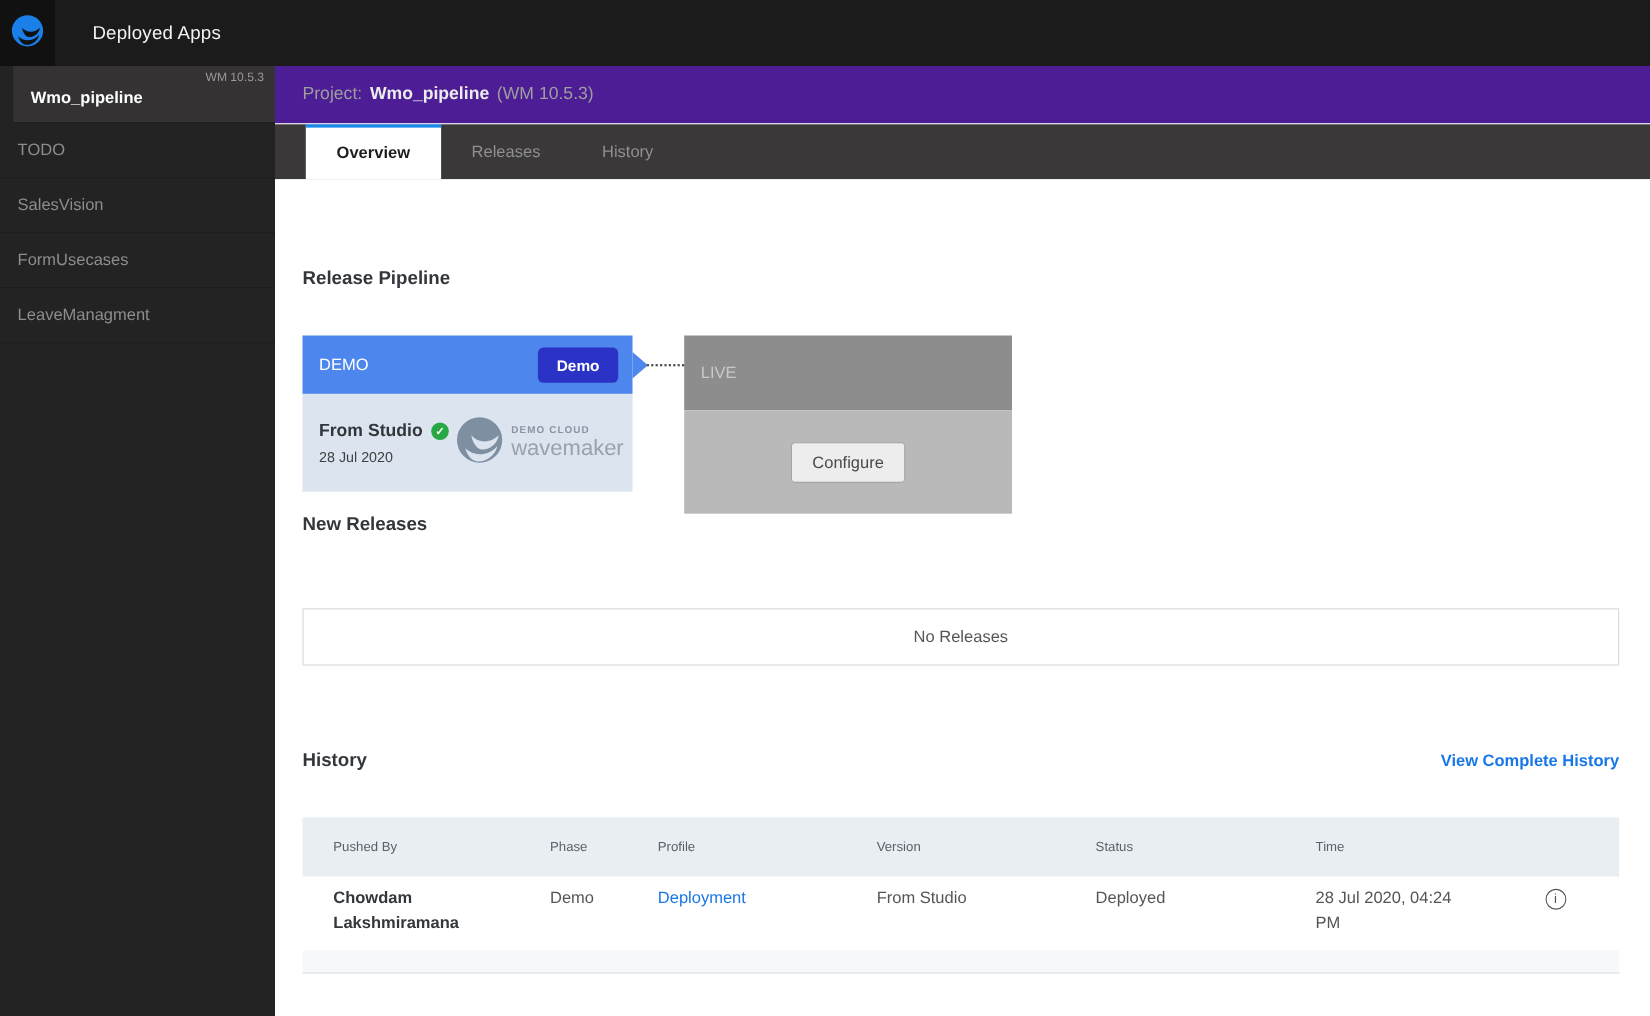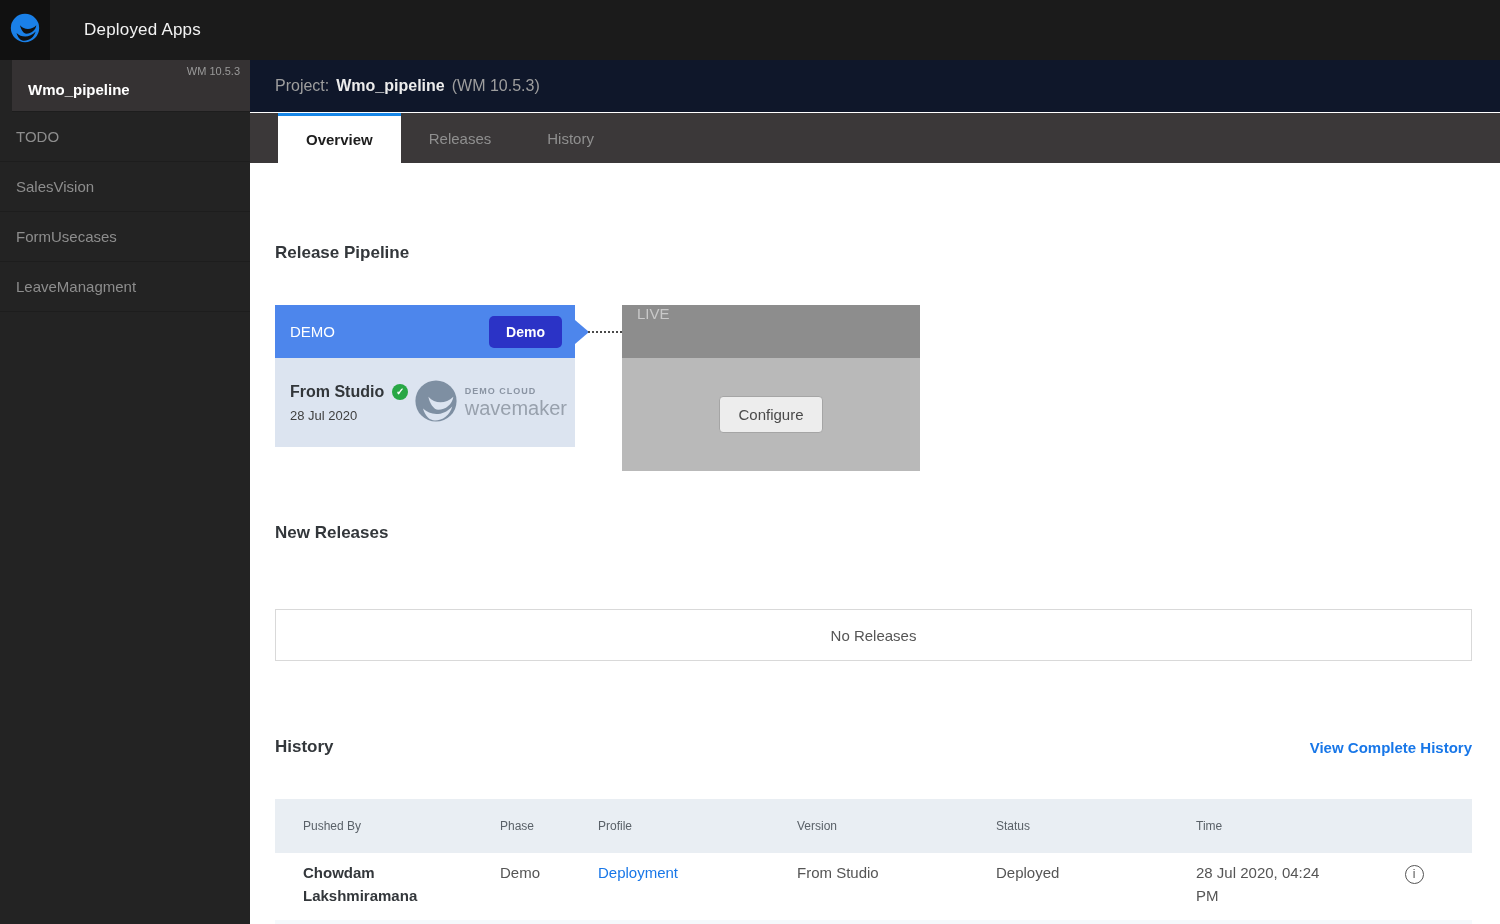--- a/index.html
+++ b/index.html
@@ -15,21 +15,21 @@
   .topbar-title { color:#f2f2f2; font-size:17px; font-weight:500; margin-left:34px; letter-spacing:.2px; }
 
   
   .sidebar { position:absolute; top:60px; left:0; width:250px; height:864px; background:#232323; }
   .side-item { height:50px; display:flex; align-items:center; padding:0 16px; color:#8d8d8d; font-size:15px;
                border-bottom:1px solid #1d1d1d; cursor:pointer; }
   .side-item.active { background:#353233; color:#ffffff; font-weight:bold; position:relative; align-items:flex-end; padding-bottom:13px; height:52px;margin-left:12px; }
   .side-version { position:absolute; top:5px; right:10px; font-size:11px; color:#9a9a9a; font-weight:normal; }
 
   
-  .project-bar { position:absolute; top:60px; left:250px; width:1250px; height:52px; background:#0f172a;
+  .project-bar { position:absolute; top:60px; left:250px; width:1250px; height:52px; background:#4c1d95;
                  display:flex; align-items:center; padding-left:25px; font-size:16px; }
   .project-label, .project-version { color:#9e9e9e; }
   .project-name { color:#ececec; font-weight:bold; margin:0 7px; }
 
   .tabbar { position:absolute; top:113px; left:250px; width:1368px; height:50px; background:#3b3839;
             display:flex; align-items:stretch; padding-left:28px; }
   .tab { display:flex; align-items:center; justify-content:center; padding:0 28px; font-size:15px; color:#8f8f8f; cursor:pointer; }
   .tab.active { background:#ffffff; color:#1d1d1d; font-weight:bold; border-top:3px solid #1787e8; }
 
   
@@ -54,27 +54,27 @@
   .demo-date { font-size:13px; color:#404040; margin-top:7px; }
   .wm-badge { display:flex; align-items:center; }
   .wm-badge-text { margin-left:3px; line-height:1; }
   .wm-badge-line1 { font-size:9px; font-weight:bold; color:#8a94a3; letter-spacing:1px; }
   .wm-badge-line2 { font-size:20px; color:#98a1ad; margin-top:2px; }
 
   .connector { width:47px; height:53px; position:relative; flex-shrink:0; }
   .connector-dash { position:absolute; left:13px; right:0; top:26px; border-top:2px dotted #4a4a4a; }
 
   .card-live { width:298px; }
-  .card-live .card-header { height:53px; background:#8d8d8d; display:flex; align-items:flex-start; padding:0 15px; }
+  .card-live .card-header { height:68px; background:#8d8d8d; display:flex; align-items:center; padding:0 15px; }
   .card-live .stage-name { color:#c9c9c9; }
-  .card-live .card-body { height:113px; background:#b9b9b9; display:flex; align-items:center; justify-content:center; }
+  .card-live .card-body { height:94px; background:#b9b9b9; display:flex; align-items:center; justify-content:center; }
   .configure-btn { background:#ededed; border:1px solid #a5a5a5; border-radius:4px; padding:9px 18px; font-size:15px;
                    color:#4a4a4a; cursor:pointer; font-family:inherit; }
 
-  .h-new-releases { margin-top:52px; }
+  .h-new-releases { }
   .no-releases-box { margin-top:66px; border:1px solid #d9d9d9; height:52px; display:flex; align-items:center;
                      justify-content:center; font-size:15px; color:#555555; }
 
   .history-head { margin-top:76px; display:flex; justify-content:space-between; align-items:center; }
   .view-link { color:#1877e8; font-size:15px; font-weight:bold; cursor:pointer; }
 
   .history-table { margin-top:42px; }
   .t-grid { display:grid; grid-template-columns:197px 98px 199px 199px 200px 160px 1fr; padding-left:28px; align-items:center; }
   .t-header { background:#e9eef3; height:54px; font-size:12px; color:#5a6168; }
   .t-row { background:#ffffff; padding-top:8px; padding-bottom:13px; font-size:15px; color:#555555; line-height:23px; align-items:start; }

